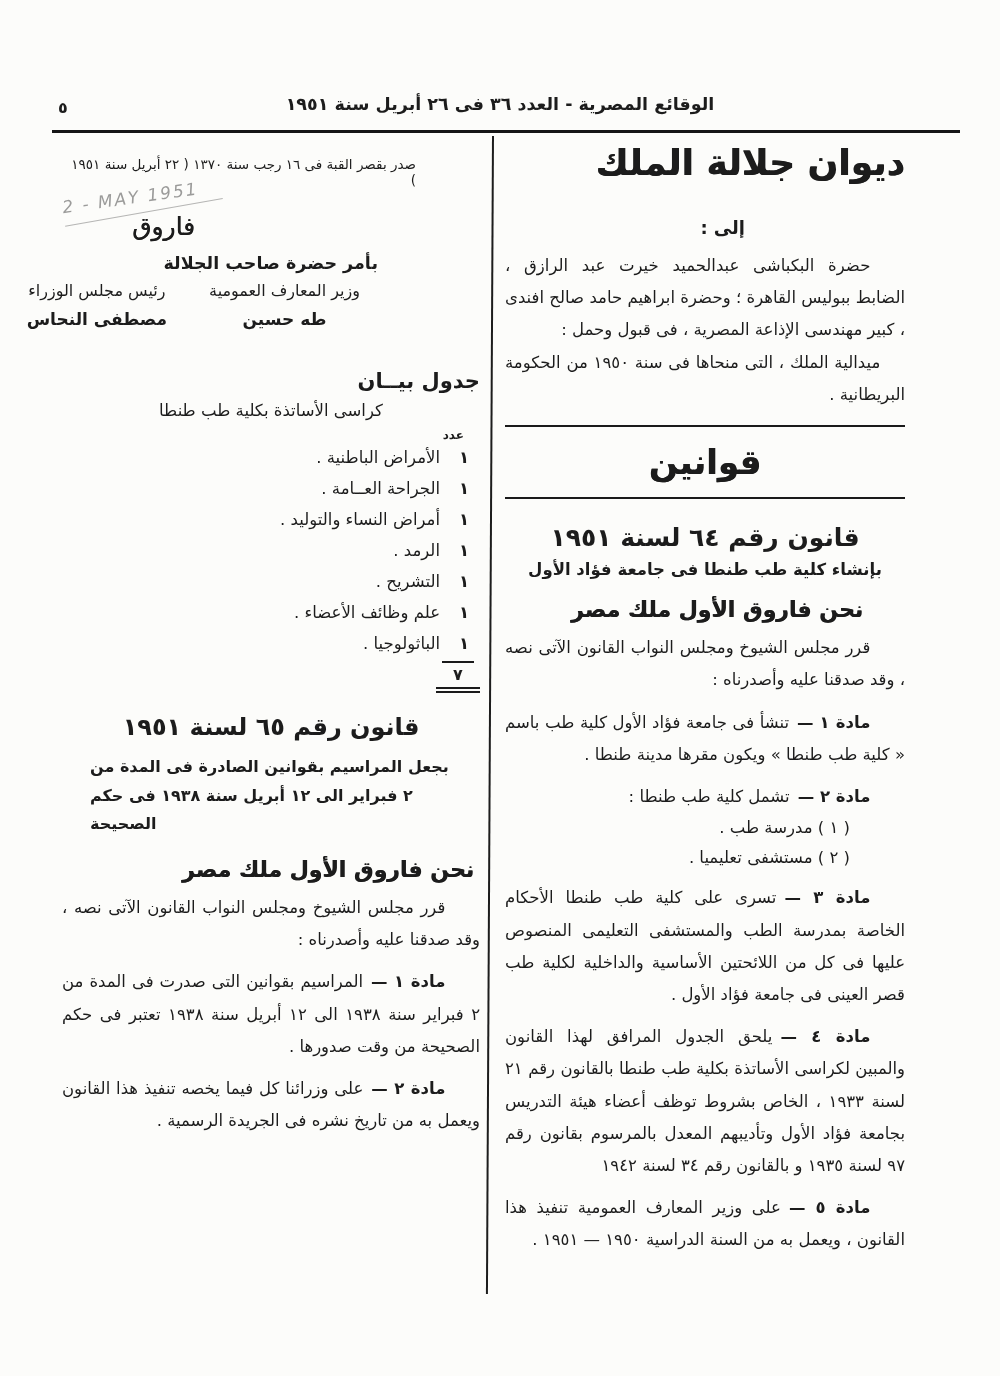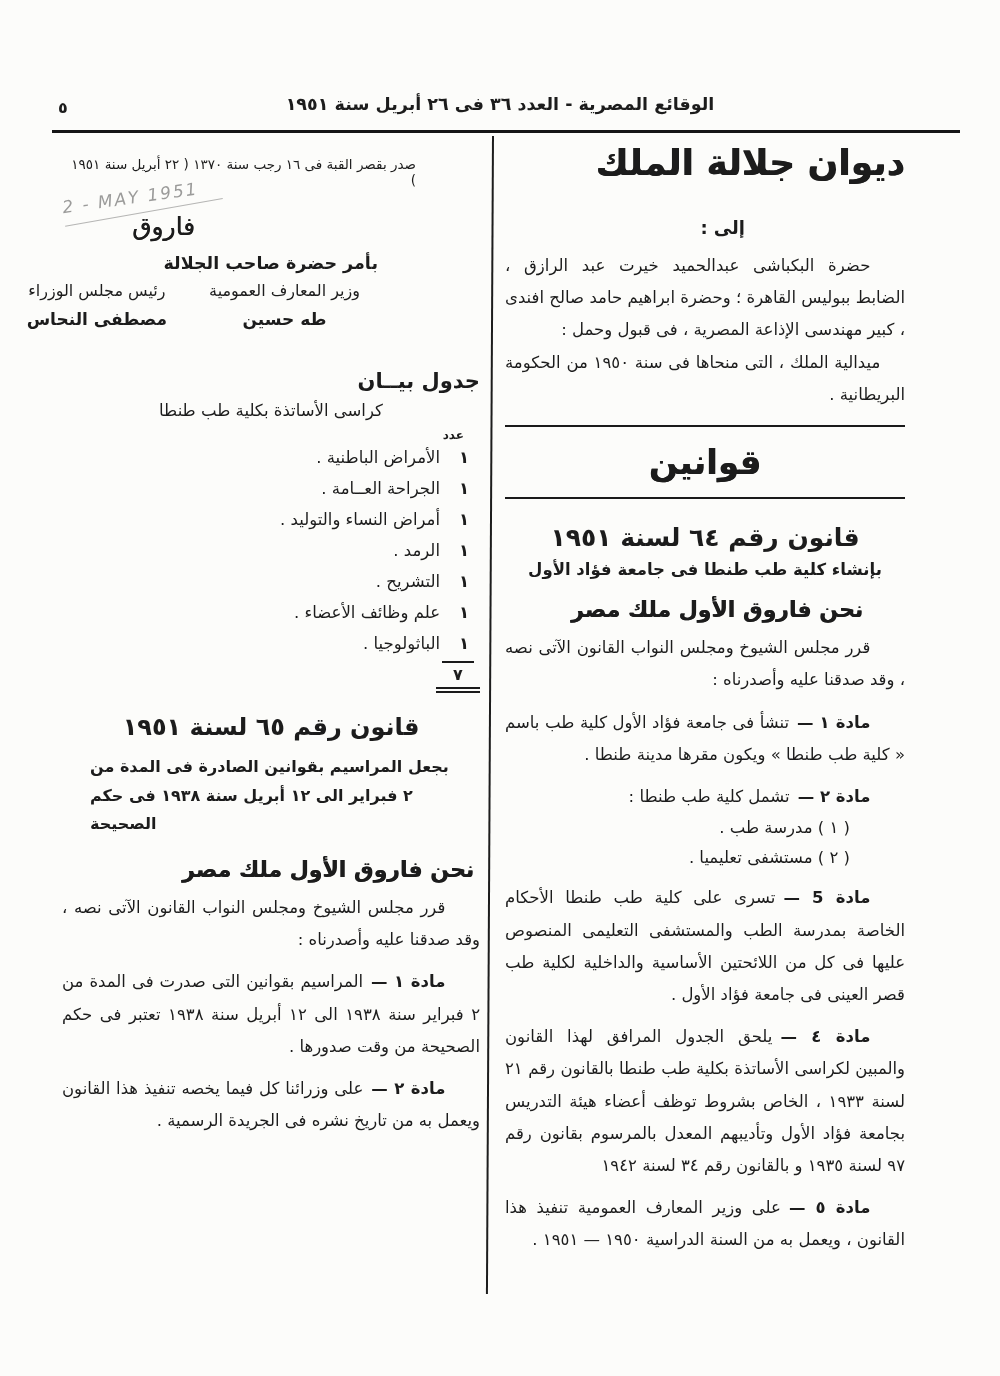--- a/index.html
+++ b/index.html
@@ -125,21 +125,21 @@
 
       <div class="sub-items">
 
           <div class="sub-item">( ١ ) مدرسة طب .</div>
 
           <div class="sub-item">( ٢ ) مستشفى تعليميا .</div>
         </div>
 
       <div>
 
-          <p class="para article"><span class="art-label">مادة 5 —</span><span>تسرى على كلية طب طنطا الأحكام الخاصة بمدرسة الطب والمستشفى التعليمى المنصوص عليها فى كل من اللائحتين الأساسية والداخلية لكلية طب قصر العينى فى جامعة فؤاد الأول .</span></p>
+          <p class="para article"><span class="art-label">مادة ٣ —</span><span>تسرى على كلية طب طنطا الأحكام الخاصة بمدرسة الطب والمستشفى التعليمى المنصوص عليها فى كل من اللائحتين الأساسية والداخلية لكلية طب قصر العينى فى جامعة فؤاد الأول .</span></p>
 
           <p class="para article"><span class="art-label">مادة ٤ —</span><span>يلحق الجدول المرافق لهذا القانون والمبين لكراسى الأساتذة بكلية طب طنطا بالقانون رقم ٢١ لسنة ١٩٣٣ ، الخاص بشروط توظف أعضاء هيئة التدريس بجامعة فؤاد الأول وتأديبهم المعدل بالمرسوم بقانون رقم ٩٧ لسنة ١٩٣٥ و بالقانون رقم ٣٤ لسنة ١٩٤٢</span></p>
 
           <p class="para article"><span class="art-label">مادة ٥ —</span><span>على وزير المعارف العمومية تنفيذ هذا القانون ، ويعمل به من السنة الدراسية ١٩٥٠ — ١٩٥١ .</span></p>
         </div>
     </section>
 
     <div class="col-divider"></div>
 
     <section class="col-left">

